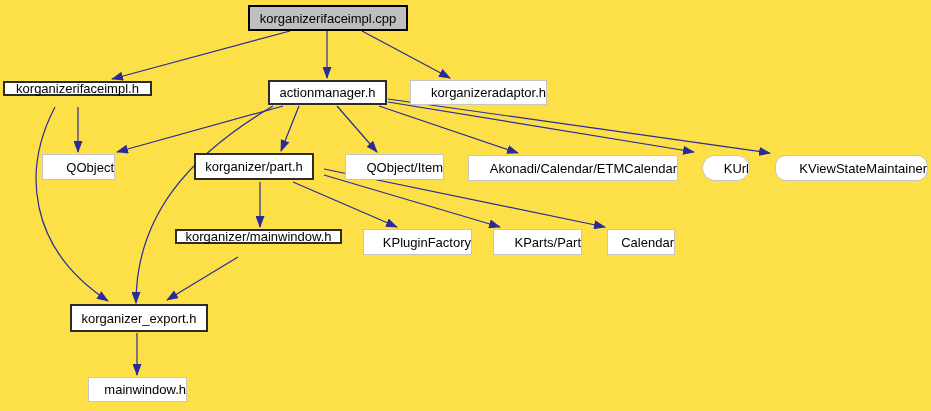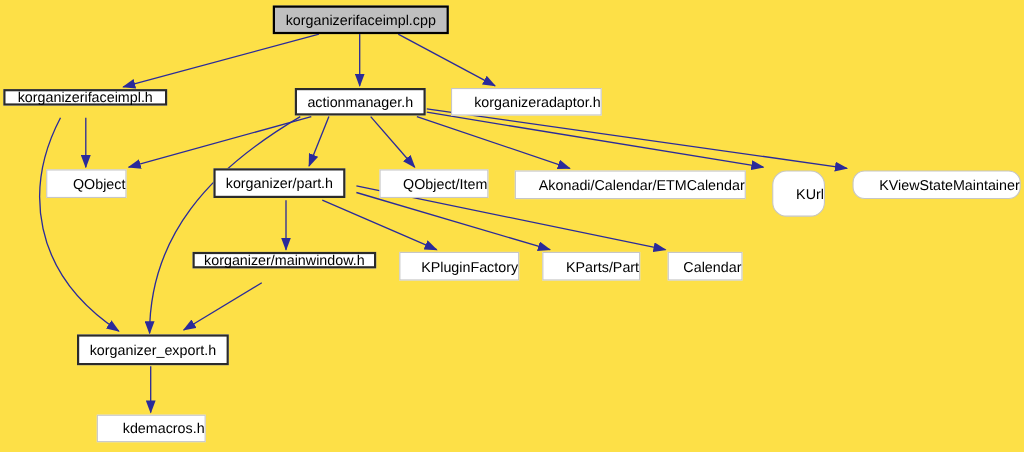--- a/index.html
+++ b/index.html
@@ -86,21 +86,21 @@
     </div>
   <div class="node internal" style="left:194px; top:153px; width:120px; height:27px;">
       <span>korganizer/part.h</span>
     </div>
   <div class="node external" style="left:345px; top:154px; width:99px;  height:26px;">
       <span>QObject/Item</span>
     </div>
   <div class="node external" style="left:468px; top:155px; width:210px; height:26px;">
       <span>Akonadi/Calendar/ETMCalendar</span>
     </div>
-  <div class="node external" style="left:702px; top:155px; width:48px;  height:42px;border-radius:13px;">
+  <div class="node external" style="left:702px; top:155px; width:48px;  height:26px;border-radius:13px;">
       <span>KUrl</span>
     </div>
   <div class="node external" style="left:775px; top:155px; width:153px; height:26px;border-radius:11px;">
       <span>KViewStateMaintainer</span>
     </div>
 
   <div class="node internal" style="left:175px; top:229px; width:167px; height:15px;">
       <span>korganizer/mainwindow.h</span>
     </div>
   <div class="node external" style="left:363px; top:229px; width:109px; height:26px;">
@@ -111,16 +111,16 @@
     </div>
   <div class="node external" style="left:607px; top:229px; width:68px;  height:26px;">
       <span>Calendar</span>
     </div>
 
   <div class="node internal" style="left:70px;  top:304px; width:138px; height:28px;">
       <span>korganizer_export.h</span>
     </div>
 
   <div class="node external" style="left:88px;  top:377px; width:99px;  height:25px;">
-      <span>kdemacros.h</span>
+      <span>mainwindow.h</span>
     </div>
 
 </div>
 
 </body></html>

